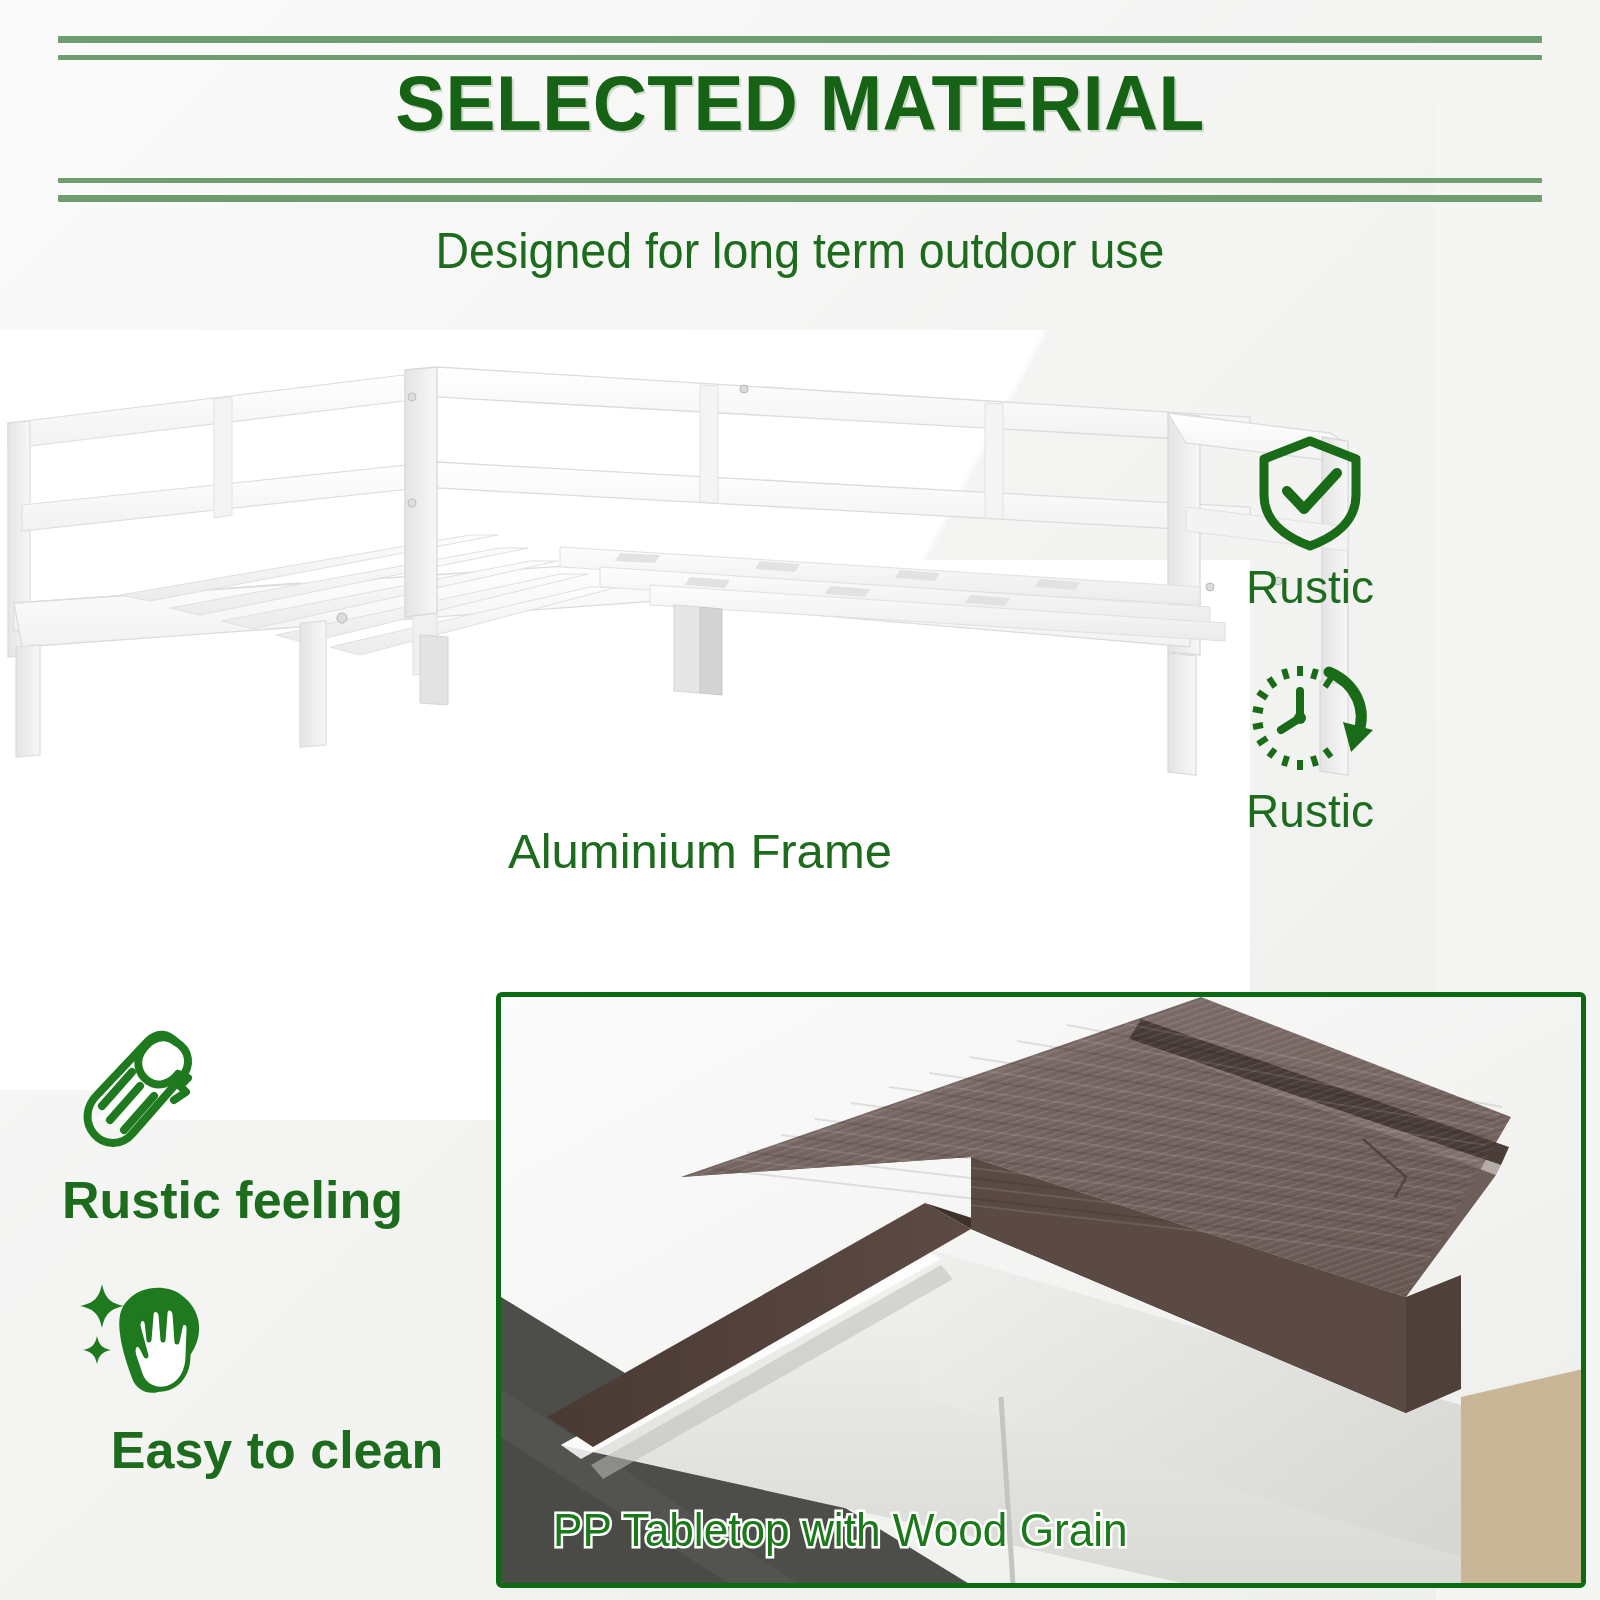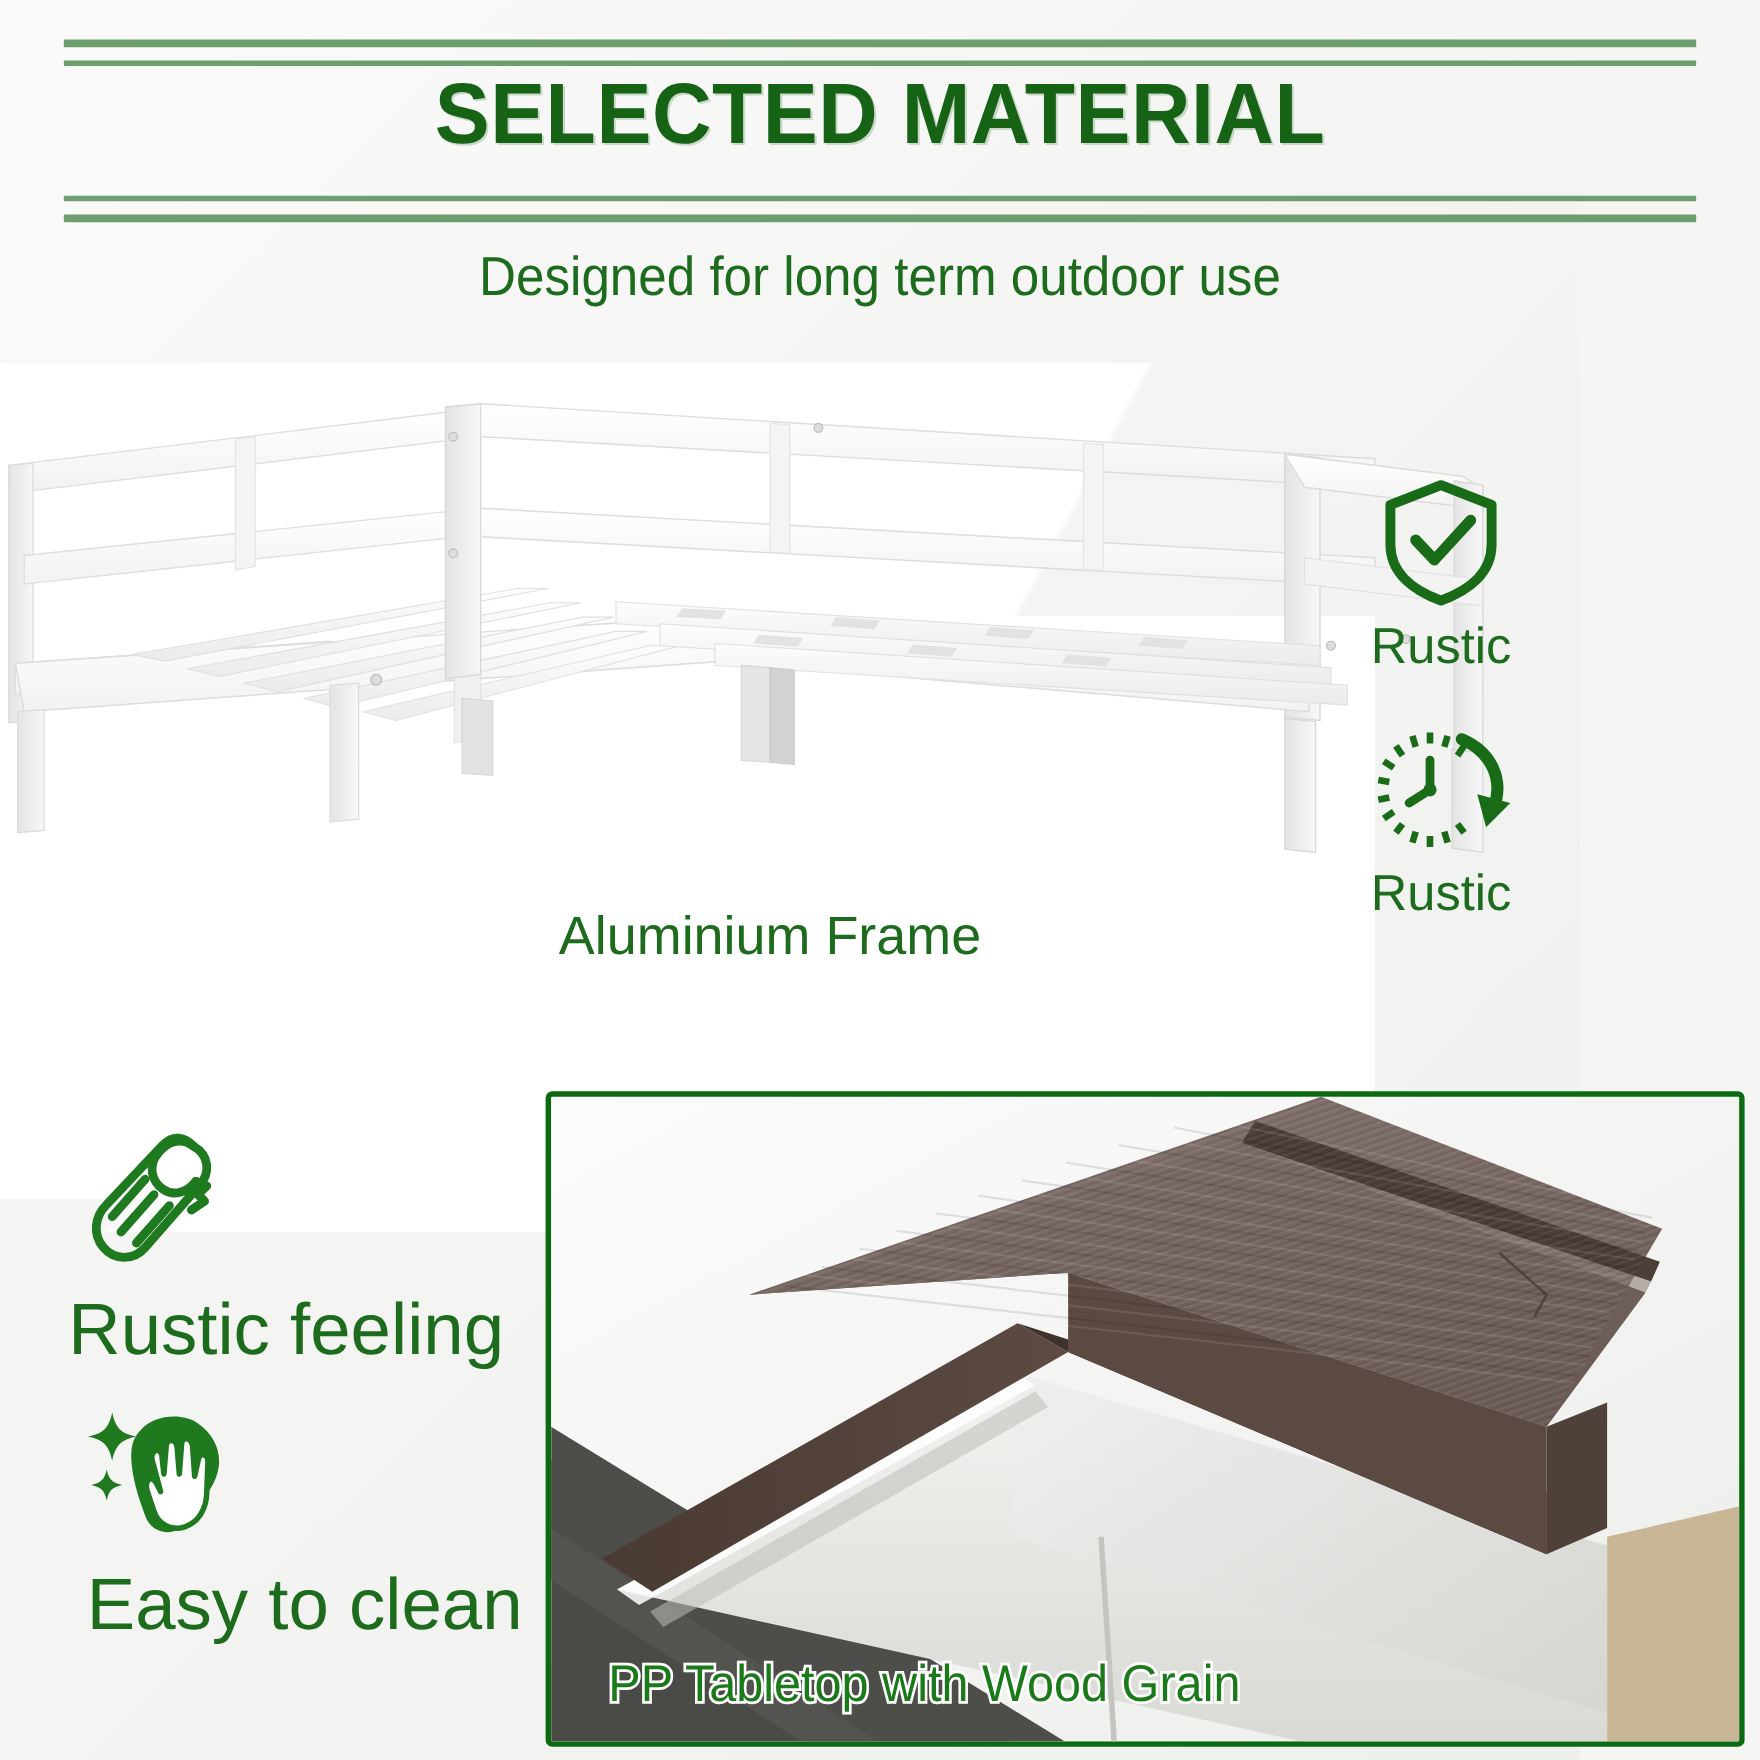--- a/index.html
+++ b/index.html
@@ -86,22 +86,22 @@
   }
 
   
   .feat-left {
     position:absolute; left:62px; text-align:left; width:430px;
   }
   #feat-rustic { top:1018px; }
   #feat-clean  { top:1268px;text-align:center; }
   .feat-left .ico { height:140px; display:flex; align-items:flex-end; padding-left:18px; }
   .feat-left .lbl {
-    font-size:66px; color:#1d6b1c; margin-top:12px;
-    font-family:"Liberation Sans", sans-serif; white-space:nowrap;
+    font-size:52px; color:#1d6b1c; margin-top:12px;
+    font-family:"Liberation Sans", sans-serif; white-space:nowrap;font-weight:bold;
   }
 
   
   #inset {
     position:absolute; left:496px; top:992px; width:1090px; height:596px;
     border:5px solid #0c6b12;
     border-radius:6px;
     overflow:hidden;
     background:#efefef;
   }

